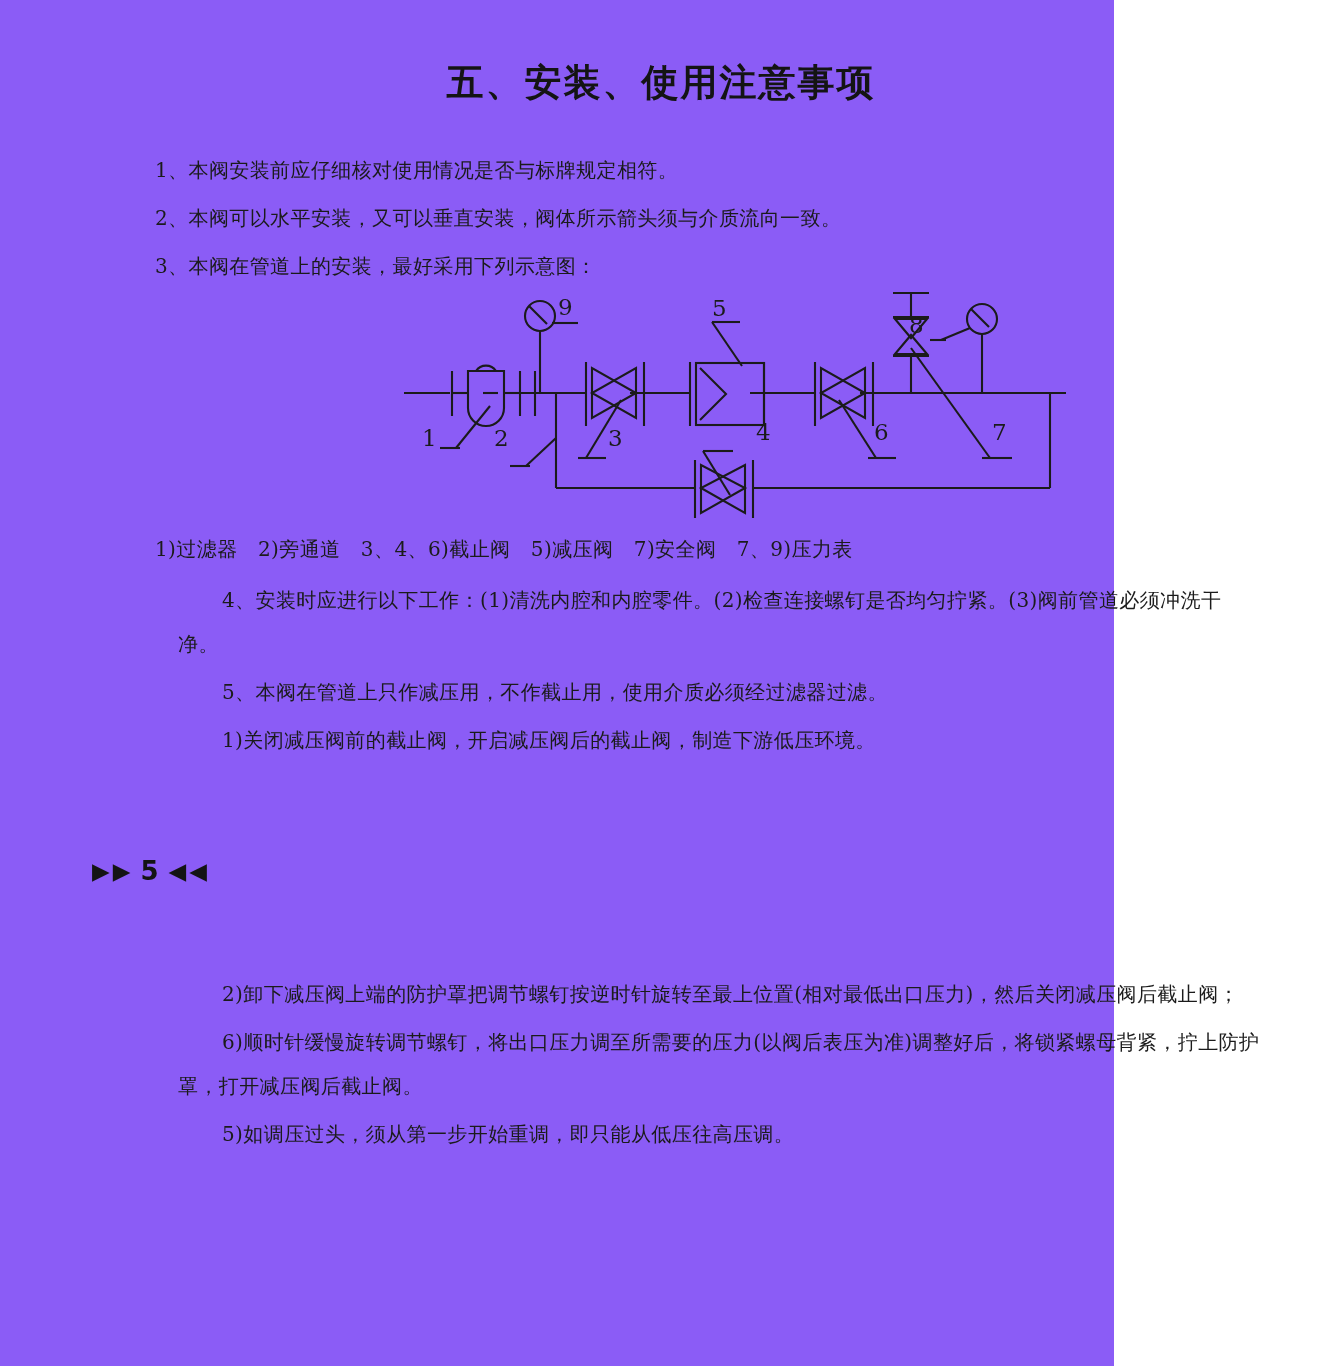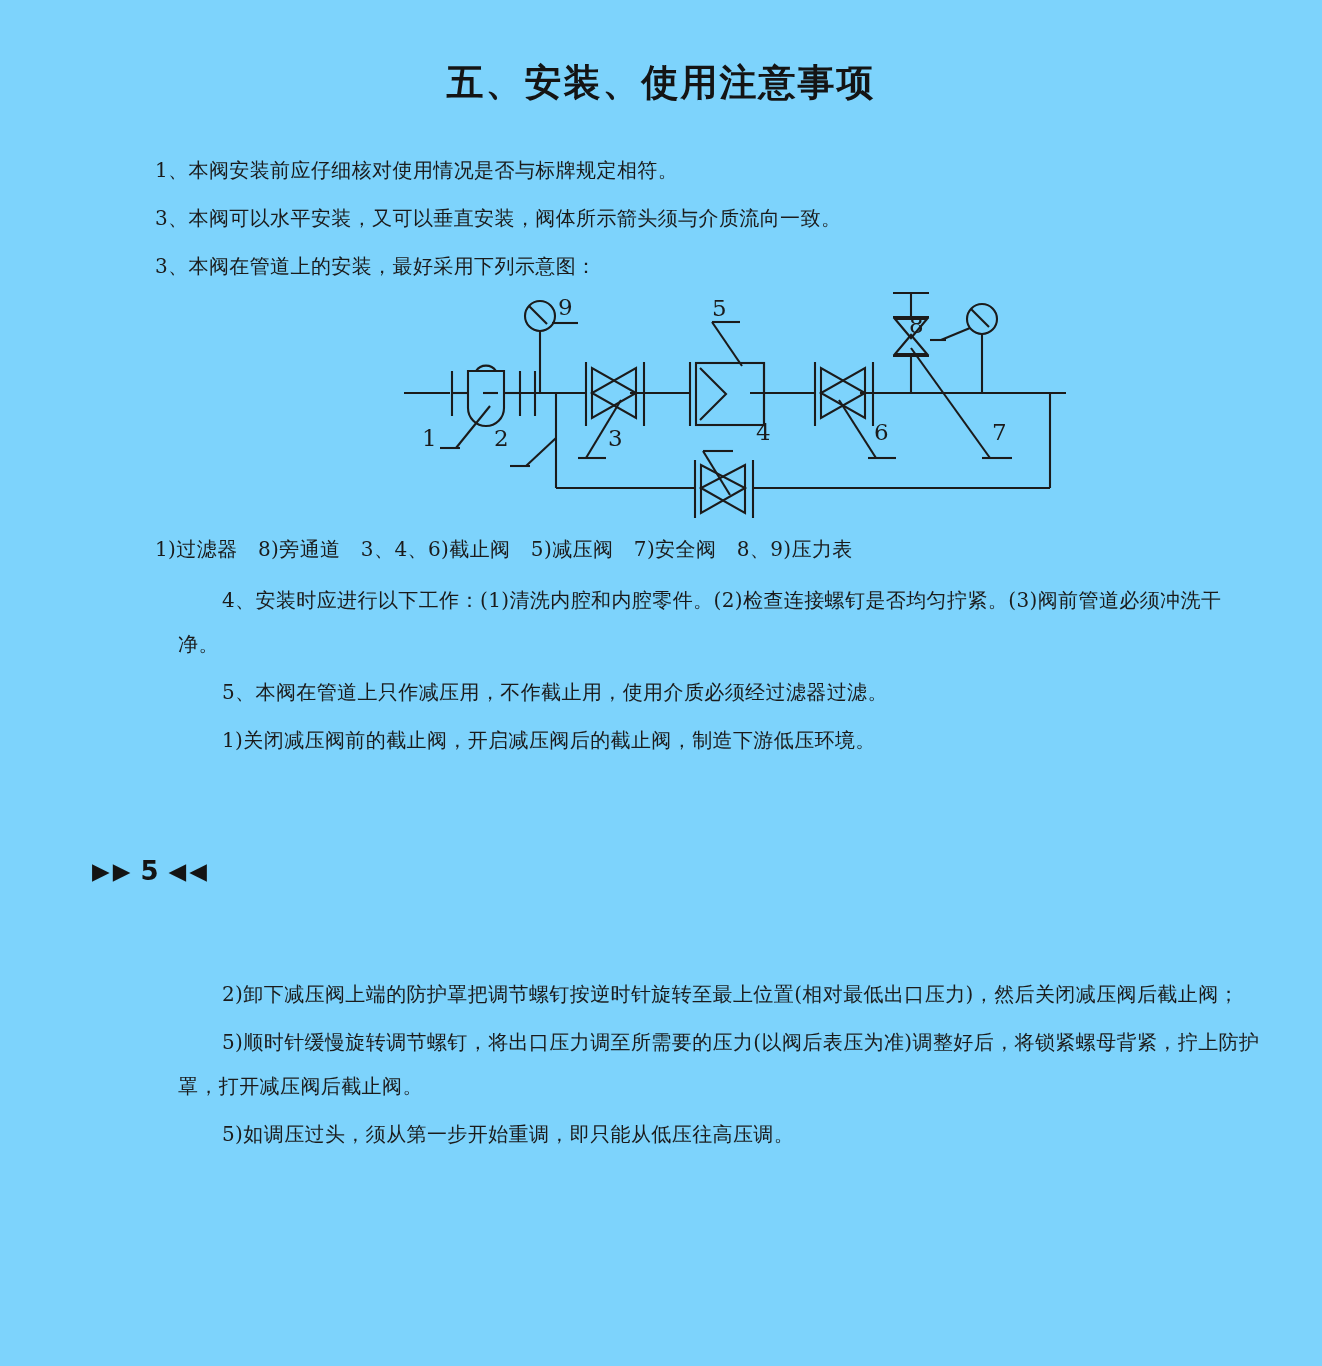--- a/index.html
+++ b/index.html
@@ -10,23 +10,23 @@
   body {
     width: 1322px;
     height: 1366px;
     position: relative;
     font-family: "DejaVu Serif", "Liberation Serif", serif;
     color: #1a1a1a;
     overflow: hidden;
   }
   .page {
     position: relative;
-    width: 1322px;
+    width: 1114px;
     height: 1366px;
-    background: #7dd3fc;
+    background: #8b5cf6;
   }
 
   
   .doc-title {
     position: absolute;
     left: 0;
     top: 58px;
     width: 1322px;
     text-align: center;
     font-family: "DejaVu Sans", "Liberation Sans", sans-serif;
@@ -98,21 +98,21 @@
 </style>
 </head>
 <body>
 
 <div class="page">
 
   <div class="doc-title">五、安装、使用注意事项</div>
 
   <div class="body-block" id="intro-list">
     <div class="para hang">1、本阀安装前应仔细核对使用情况是否与标牌规定相符。</div>
-    <div class="para hang">3、本阀可以水平安装，又可以垂直安装，阀体所示箭头须与介质流向一致。</div>
+    <div class="para hang">2、本阀可以水平安装，又可以垂直安装，阀体所示箭头须与介质流向一致。</div>
     <div class="para hang">3、本阀在管道上的安装，最好采用下列示意图：</div>
   </div>
 
   <div class="diagram-wrap">
     <svg width="680" height="232" viewBox="0 0 680 232" xmlns="http://www.w3.org/2000/svg" fill="none" stroke="#1b1b1b" stroke-width="2.1" stroke-linecap="butt">
 
       <g>
         <line x1="14" y1="105" x2="60" y2="105"></line>
         <line x1="93" y1="105" x2="108" y2="105"></line>
         <line x1="130" y1="105" x2="196" y2="105"></line>
@@ -226,34 +226,34 @@
         <path d="M311 177 L311 225 L355 200 Z"></path>
         <path d="M355 177 L355 225 L311 200 Z"></path>
 
         <line x1="340" y1="207" x2="313" y2="163"></line>
         <line x1="313" y1="163" x2="343" y2="163"></line>
       </g>
     </svg>
   </div>
 
   <div class="body-block" id="legend-line">
-    <div class="para hang">1)过滤器　8)旁通道　3、4、6)截止阀　5)减压阀　7)安全阀　8、9)压力表</div>
+    <div class="para hang">1)过滤器　2)旁通道　3、4、6)截止阀　5)减压阀　7)安全阀　7、9)压力表</div>
   </div>
 
   <div class="body-block" id="mid-list">
     <div class="para indent">4、安装时应进行以下工作：(1)清洗内腔和内腔零件。(2)检查连接螺钉是否均匀拧紧。(3)阀前管道必须冲洗干净。</div>
     <div class="para indent">5、本阀在管道上只作减压用，不作截止用，使用介质必须经过滤器过滤。</div>
     <div class="para indent">1)关闭减压阀前的截止阀，开启减压阀后的截止阀，制造下游低压环境。</div>
   </div>
 
   <div class="page-marker">
     <span class="glyph">▶▶</span>
     <span>5</span>
     <span class="glyph">◀◀</span>
   </div>
 
   <div class="body-block" id="second-list">
     <div class="para indent">2)卸下减压阀上端的防护罩把调节螺钉按逆时针旋转至最上位置(相对最低出口压力)，然后关闭减压阀后截止阀；</div>
-    <div class="para indent">5)顺时针缓慢旋转调节螺钉，将出口压力调至所需要的压力(以阀后表压为准)调整好后，将锁紧螺母背紧，拧上防护罩，打开减压阀后截止阀。</div>
+    <div class="para indent">6)顺时针缓慢旋转调节螺钉，将出口压力调至所需要的压力(以阀后表压为准)调整好后，将锁紧螺母背紧，拧上防护罩，打开减压阀后截止阀。</div>
     <div class="para indent">5)如调压过头，须从第一步开始重调，即只能从低压往高压调。</div>
   </div>
 
 </div>
 
 </body></html>

